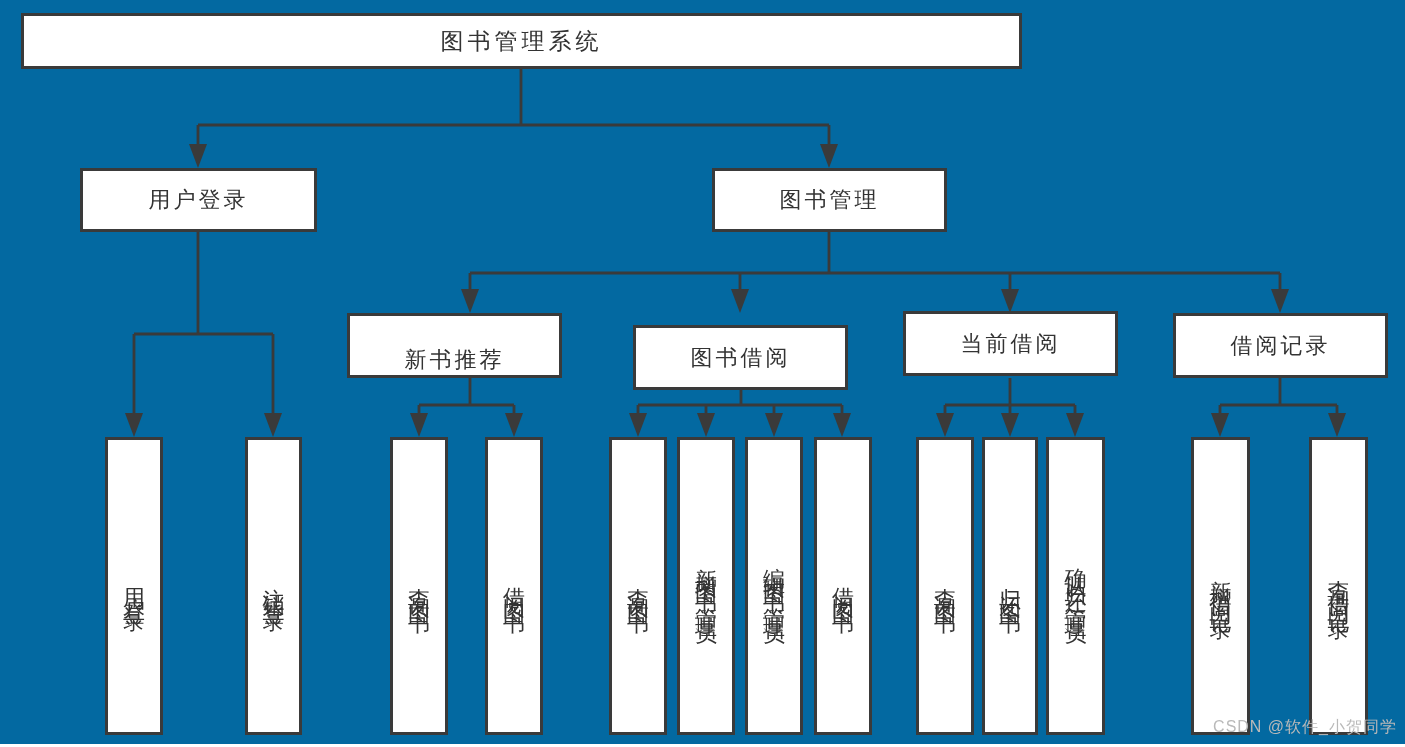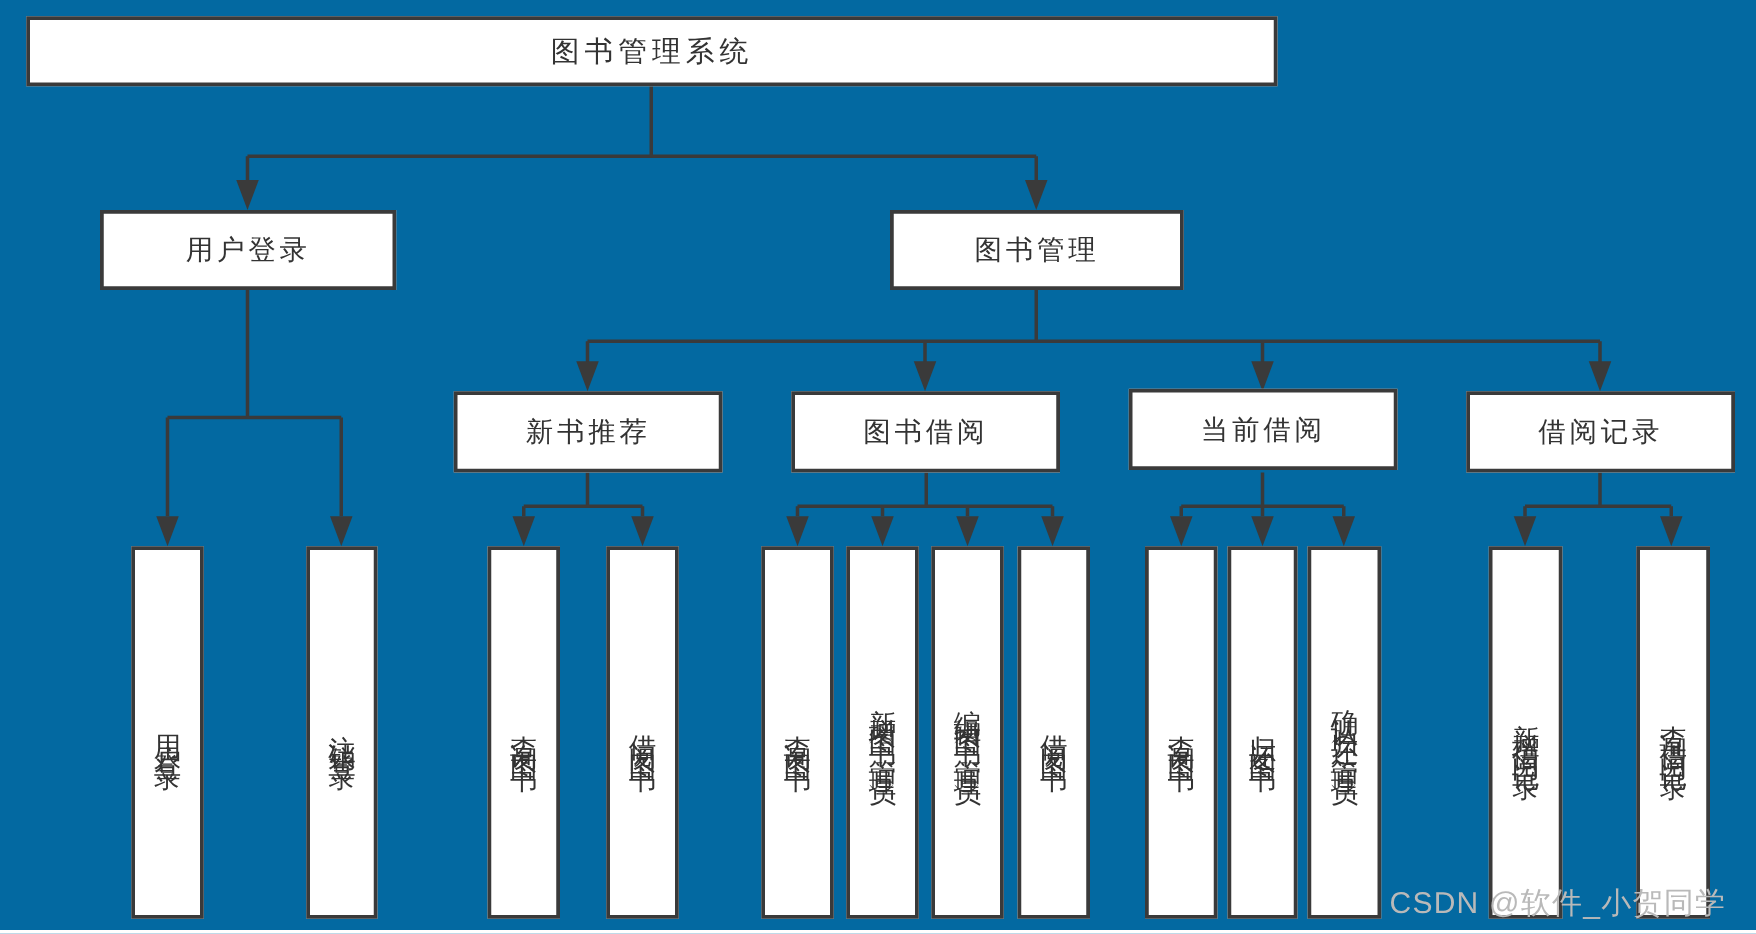--- a/index.html
+++ b/index.html
@@ -44,23 +44,23 @@
   .leaf .v-text {
     writing-mode: vertical-rl;
     text-orientation: mixed;
     font-size: 22px;
     letter-spacing: 8px;
     line-height: 1;
     white-space: nowrap;
   }
   .watermark {
     position: absolute;
-    right: 24px;
+    right: 8px;
     bottom: 6px;
-    font-size: 24px;
+    font-size: 16px;
     letter-spacing: 1px;
     color: #b9b9b9;
     white-space: nowrap;
   }
 </style>
 </head>
 <body>
 
 <div class="stage">
 
@@ -115,24 +115,24 @@
     <span>图书管理系统</span>
   </div>
 
   <div class="node h-label" style="left:80px; top:168px; width:237px; height:64px;">
     <span>用户登录</span>
   </div>
   <div class="node h-label" style="left:712px; top:168px; width:235px; height:64px;align-items:center;">
     <span>图书管理</span>
   </div>
 
-  <div class="node h-label" style="left:363px; top:313px; width:215px; height:65px;">
+  <div class="node h-label" style="left:347px; top:313px; width:215px; height:65px;align-items:flex-end;">
     <span>新书推荐</span>
   </div>
-  <div class="node h-label" style="left:633px; top:313px; width:215px; height:65px;">
+  <div class="node h-label" style="left:633px; top:325px; width:215px; height:65px;">
     <span>图书借阅</span>
   </div>
   <div class="node h-label" style="left:903px; top:311px; width:215px; height:65px;">
     <span>当前借阅</span>
   </div>
   <div class="node h-label" style="left:1173px; top:313px; width:215px; height:65px;">
     <span>借阅记录</span>
   </div>
 
   <div class="node leaf" style="left:105px; width:58px;">

